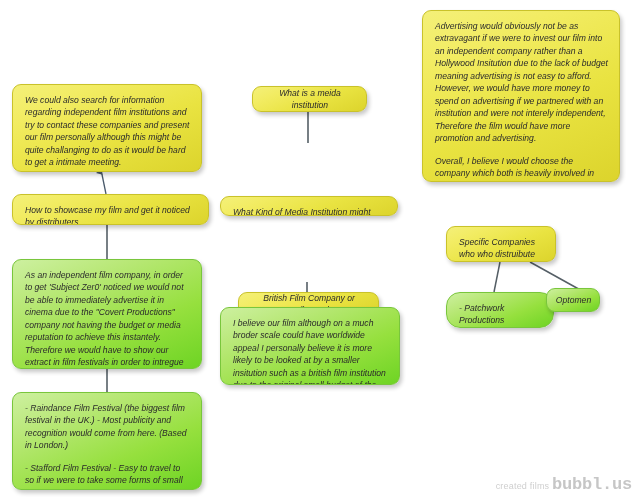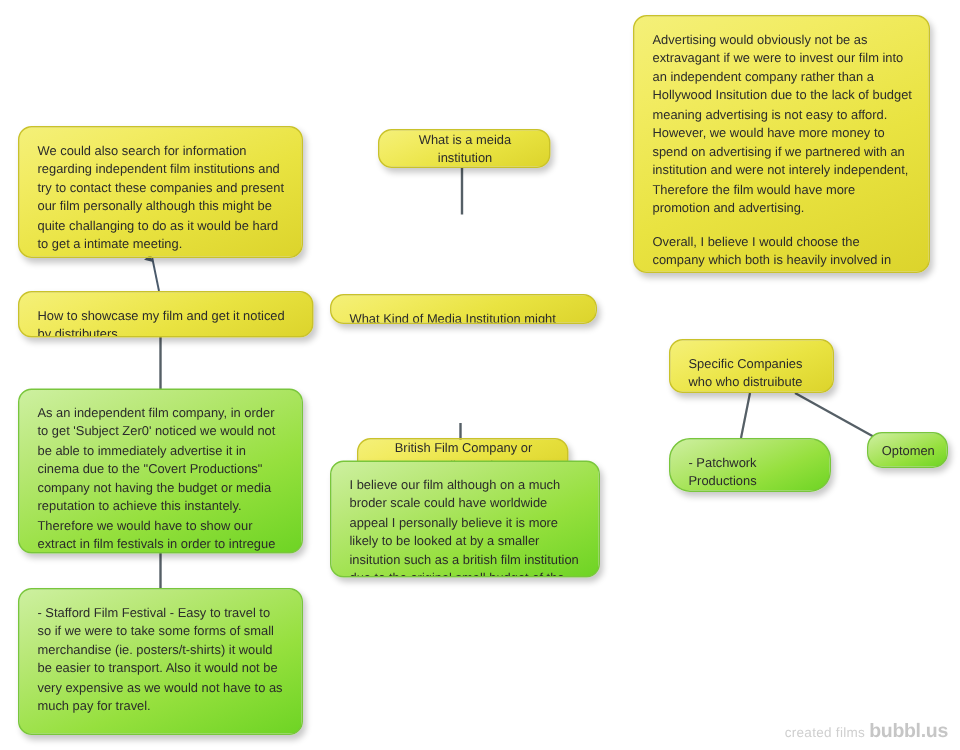--- a/index.html
+++ b/index.html
@@ -46,38 +46,39 @@
     border: 1px solid #79c63c;
   }
   .node.center {
     display: flex;
     align-items: center;
     justify-content: center;
     text-align: center;
   }
   .node p {
     margin: 0;
+    font-style: italic;
   }
   .node p + p {
     margin-top: 10px;
   }
   .watermark {
     position: absolute;
     right: 8px;
     bottom: 6px;
     font-size: 9px;
     color: #cfcfcf;
     letter-spacing: 0.2px;
     z-index: 3;
     white-space: nowrap;
   }
   .watermark .brand {
-    font-family: Liberation Sans, sans-serif;
+    font-family: Liberation Mono, monospace;
     font-weight: bold;
-    font-size: 13px;
+    font-size: 17px;
     color: #c6c6c6;
     letter-spacing: -0.2px;
   }
 </style>
 </head>
 <body>
 
 <div id="canvas">
 
   <svg id="connectors" viewBox="0 0 640 500" width="640" height="500">
@@ -103,20 +104,21 @@
   <div class="node yellow" style="left:12px; top:194px; width:197px; height:31px;">
     <p>How to showcase my film and get it noticed by distributers</p>
   </div>
 
   <div class="node green" style="left:12px; top:259px; width:190px; height:110px;">
     <p>As an independent film company, in order to get 'Subject Zer0' noticed we would not be able to immediately advertise it in cinema due to the "Covert Productions" company not having the budget or media reputation to achieve this instantely. Therefore we would have to show our extract in film festivals in order to intregue media insitutions.</p>
 
   </div>
 
   <div class="node green" style="left:12px; top:392px; width:190px; height:98px;">
+    <p>- Raindance Film Festival (the biggest film festival in the UK.) - Most publicity and recognition would come from here. (Based in London.)</p>
     <p>- Stafford Film Festival - Easy to travel to so if we were to take some forms of small merchandise (ie. posters/t-shirts) it would be easier to transport. Also it would not be very expensive as we would not have to as much pay for travel.</p>
   </div>
 
   <div class="node yellow center" style="left:252px; top:86px; width:115px; height:26px;">
     <p>What is a meida institution</p>
   </div>
 
 
   <div class="node yellow" style="left:220px; top:196px; width:178px; height:18px;">
     <p>What Kind of Media Institution might distribute your media product and why?</p>
@@ -137,21 +139,21 @@
 
   <div class="node yellow" style="left:446px; top:226px; width:110px; height:36px;">
     <p>Specific Companies who who distruibute our films</p>
   </div>
 
   <div class="node green" style="left:446px; top:292px; width:108px; height:36px;border-radius:14px;">
     <p>- Patchwork Productions</p>
     <p style="margin-top:0;">- Talkback Thames</p>
   </div>
 
-  <div class="node green center" style="left:578px; top:288px; width:54px; height:24px;border-radius:10px;">
+  <div class="node green center" style="left:546px; top:288px; width:54px; height:24px;">
     <p>Optomen</p>
   </div>
 
   <div class="watermark">
     <span>created films</span>
     <span class="brand">bubbl.us</span>
   </div>
 
 </div>
 

